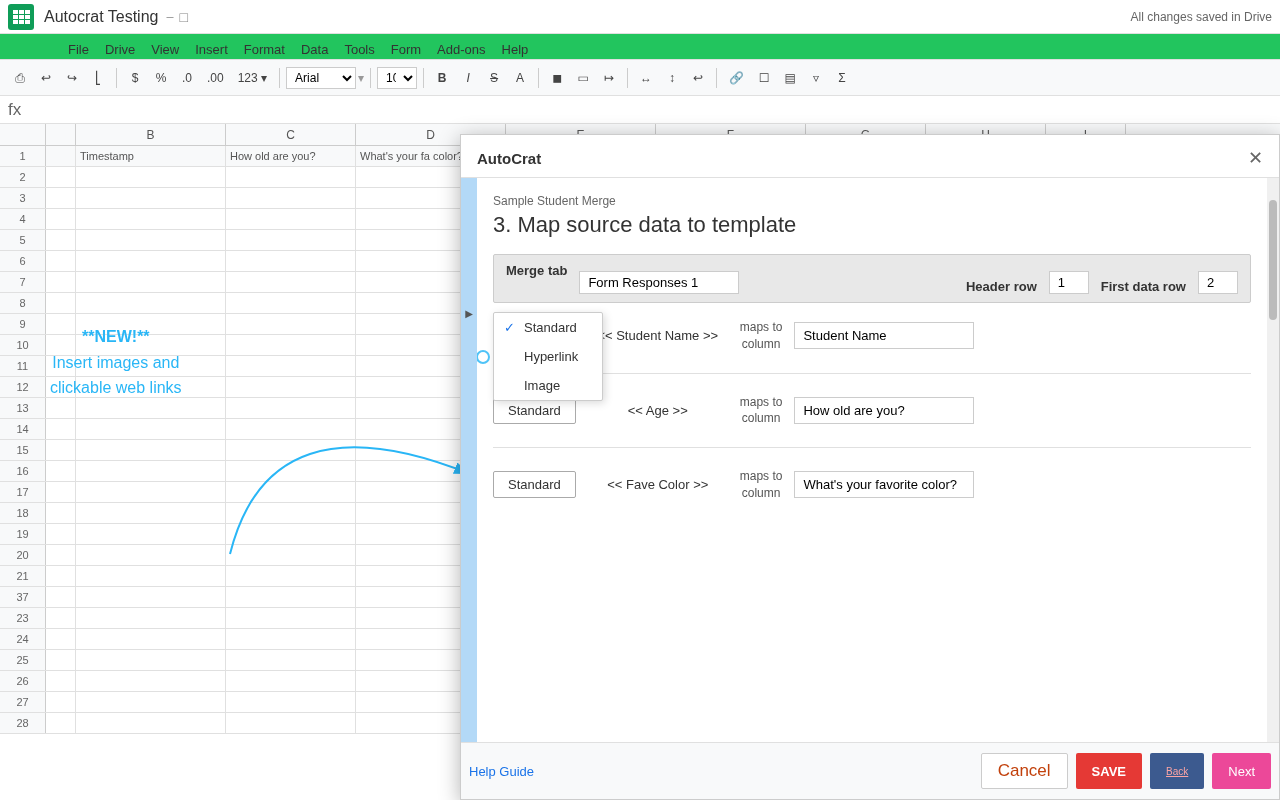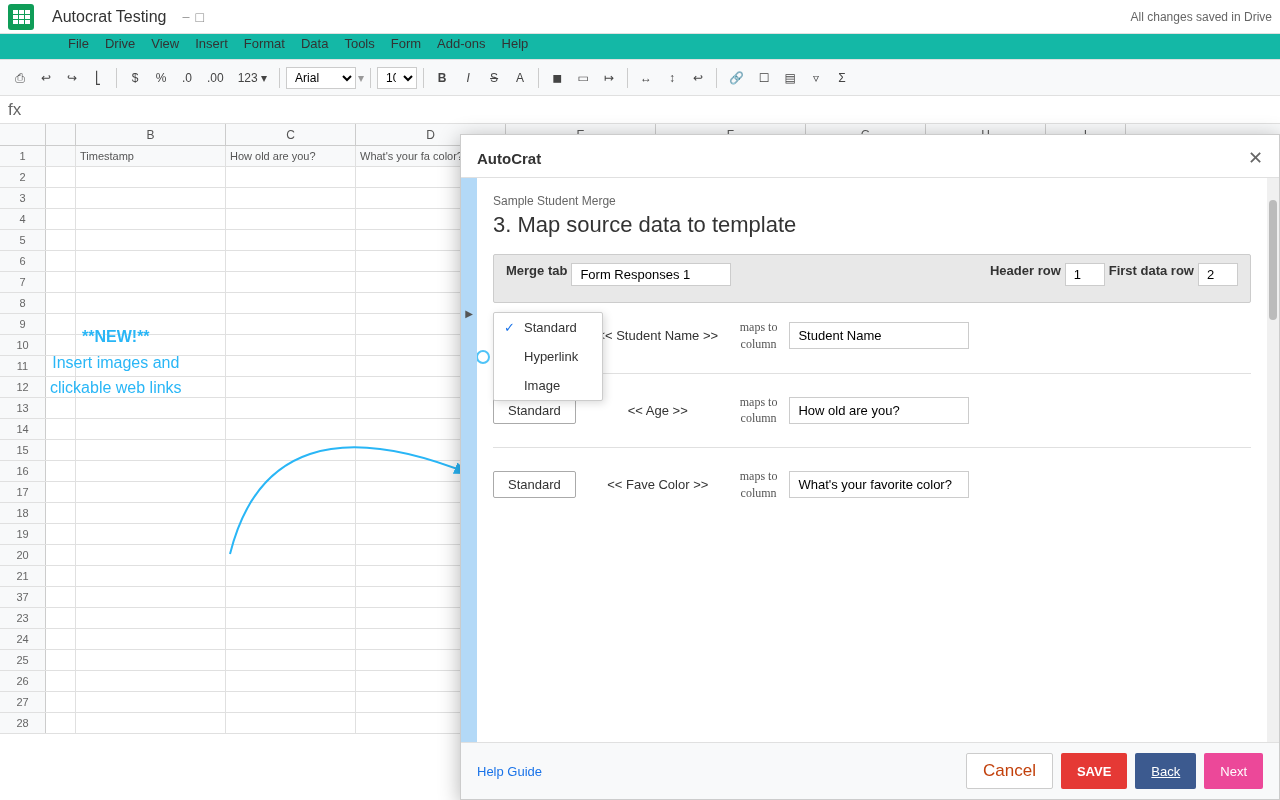--- a/index.html
+++ b/index.html
@@ -6,44 +6,43 @@
     body { font-family: Arial, sans-serif; font-size: 13px; background: #fff; overflow: hidden; width: 1280px; height: 800px; }
 
     
     .sheets-top {
       height: 34px;
       background: #fff;
       display: flex;
       align-items: center;
       padding: 0 8px;
       border-bottom: 1px solid #e0e0e0;
-      gap: 8px;
     }
     .sheets-logo {
       width: 26px; height: 26px;
       background: #0f9d58;
       border-radius: 3px;
       display: flex; align-items: center; justify-content: center;
       margin-right: 10px;
     }
     .sheets-logo-inner {
       display: grid; grid-template-columns: repeat(3, 5px); grid-template-rows: repeat(3, 4px); gap: 1px;
     }
     .sheets-logo-inner span { background: #fff; display: block; }
     .sheets-title { font-size: 16px; color: #333; font-weight: normal; }
     .sheets-title-actions { display: flex; align-items: center; gap: 6px; margin-left: 8px; }
     .sheets-save-status { color: #666; font-size: 12px; margin-left: auto; }
 
     
     .menu-bar {
       height: 26px;
       display: flex;
-      align-items: flex-start;
+      align-items: flex-end;
       padding: 0 60px;
-      background: #14b8a6;
+      background: #22c55e;
       border-bottom: 1px solid #e0e0e0;
     }
     .menu-bar span {
       padding: 2px 8px;
       font-size: 13px;
       color: #333;
       cursor: pointer;
     }
 
     
@@ -170,22 +169,22 @@
 
     .modal-subtitle { font-size: 12px; color: #666; margin-bottom: 4px; }
     .modal-section-title { font-size: 22px; color: #333; margin-bottom: 16px; font-weight: normal; }
 
     
     .merge-tab-row {
       background: #e8e8e8;
       border: 1px solid #ccc;
       padding: 8px 12px;
       display: flex;
-      align-items: flex-start;
-      gap: 4px;
+      align-items: flex-end;
+      gap: 12px;
       margin-bottom: 16px;
       border-radius: 2px;
     }
     .merge-tab-row label { font-size: 13px; font-weight: bold; color: #333; }
     .merge-tab-input {
       border: 1px solid #ccc;
       padding: 3px 8px;
       font-size: 13px;
       background: #fff;
       width: 160px;
@@ -224,21 +223,20 @@
       color: #333;
       min-width: 140px;
       text-align: center;
     }
 
     .maps-to {
       font-size: 12px;
       color: #555;
       text-align: center;
       line-height: 1.4;
-      font-family: Liberation Serif, serif;
     }
 
     .column-input {
       border: 1px solid #ccc;
       padding: 5px 8px;
       font-size: 13px;
       background: #fff;
       width: 180px;
     }
 
@@ -256,21 +254,21 @@
       height: 120px;
       background: #bbb;
       border-radius: 4px;
       margin-top: 20px;
     }
 
     
     .modal-footer {
       display: flex;
       align-items: center;
-      padding: 10px 16px;
+      padding: 10px 8px;
       border-top: 1px solid #e0e0e0;
       background: #f8f9fa;
     }
     .help-link {
       color: #1a73e8;
       font-size: 13px;
       text-decoration: none;
       cursor: pointer;
     }
     .footer-buttons {
@@ -294,22 +292,22 @@
       color: #fff;
       font-size: 13px;
       font-weight: bold;
       cursor: pointer;
       border-radius: 2px;
     }
     .btn-back {
       padding: 7px 16px;
       border: none;
       background: #3c5a8f;
-      color: #ffffff;
-      font-size: 13px;
+      color: #fca5a5;
+      font-size: 10px;
       cursor: pointer;
       border-radius: 2px;
       text-decoration: underline;
     }
     .btn-next {
       padding: 7px 16px;
       border: none;
       background: #ec4899;
       color: #fff;
       font-size: 13px;

